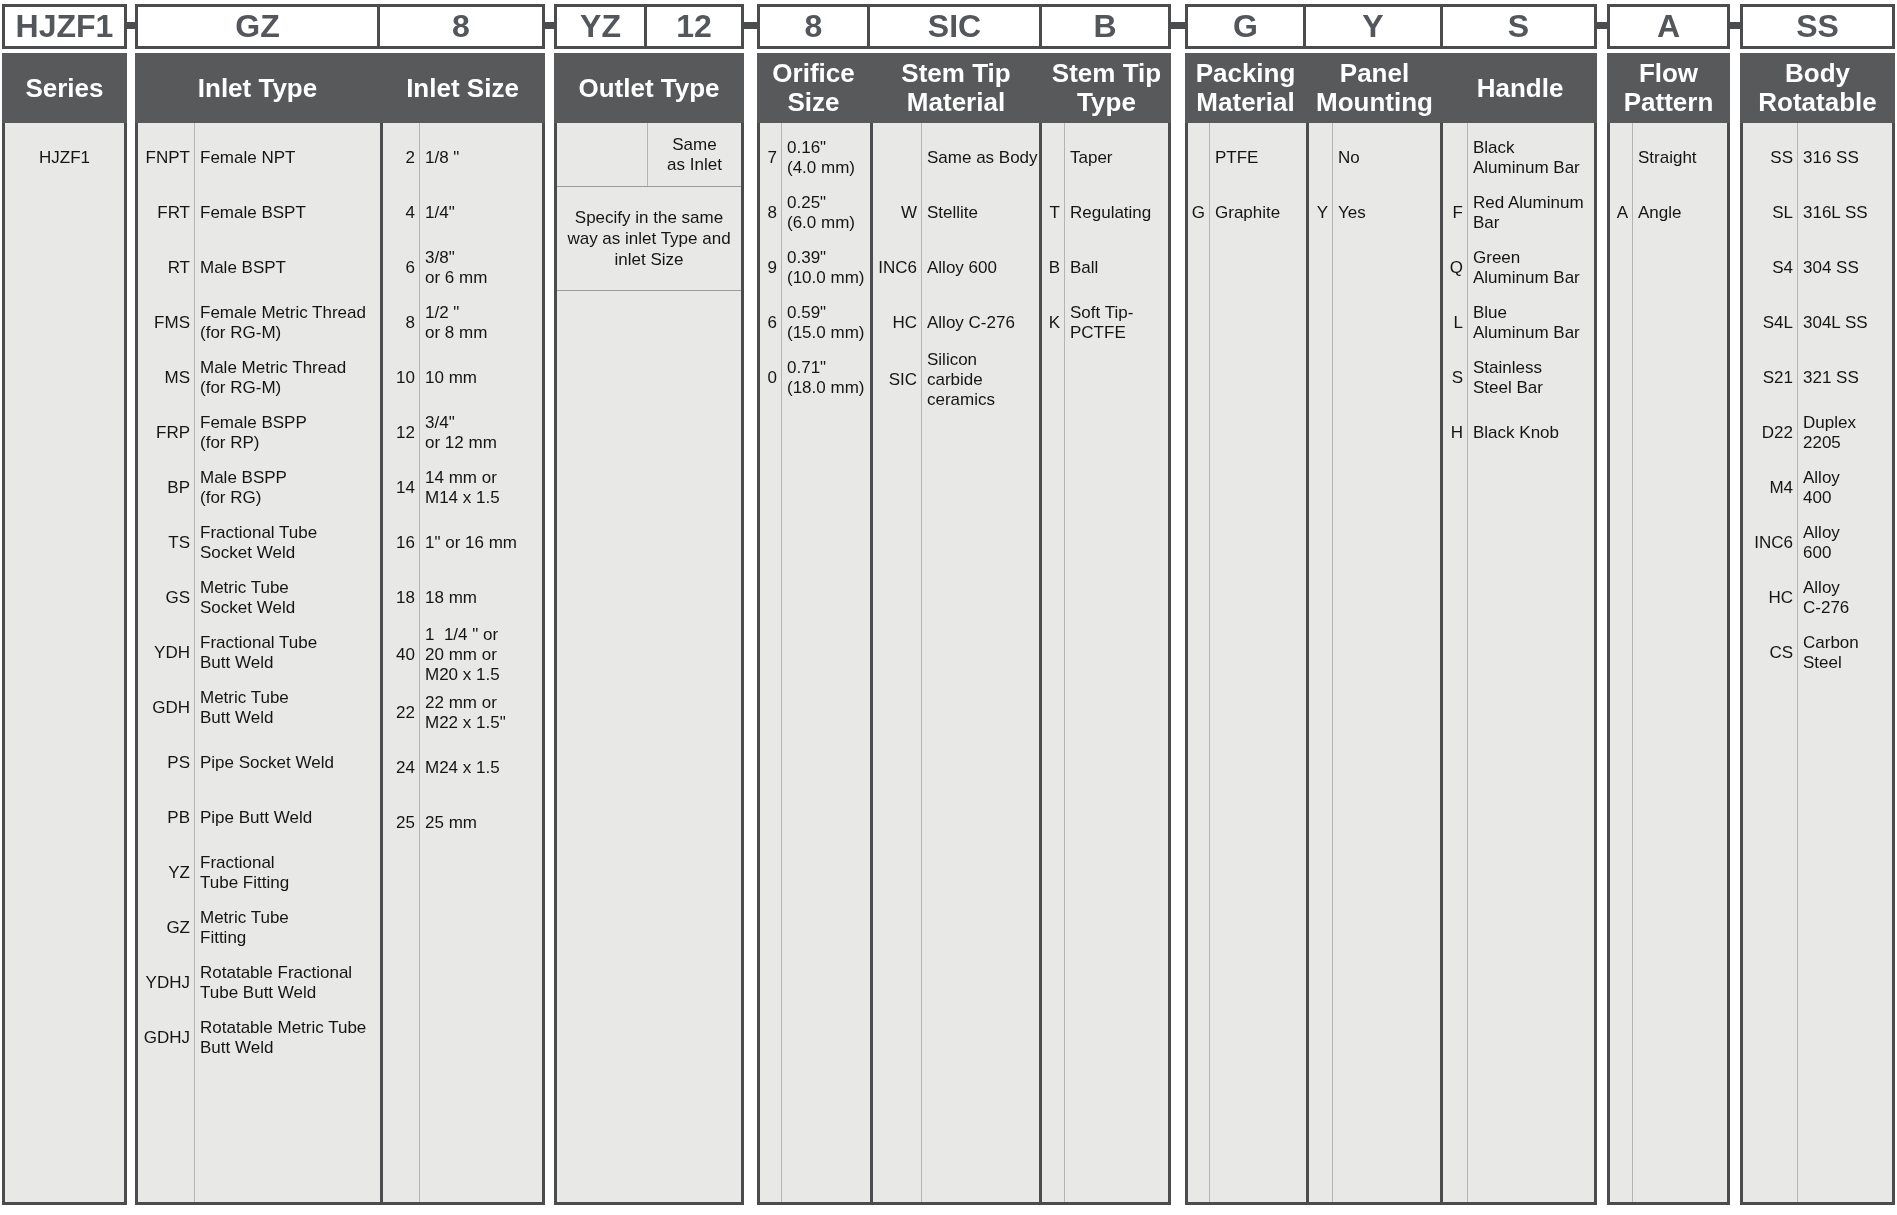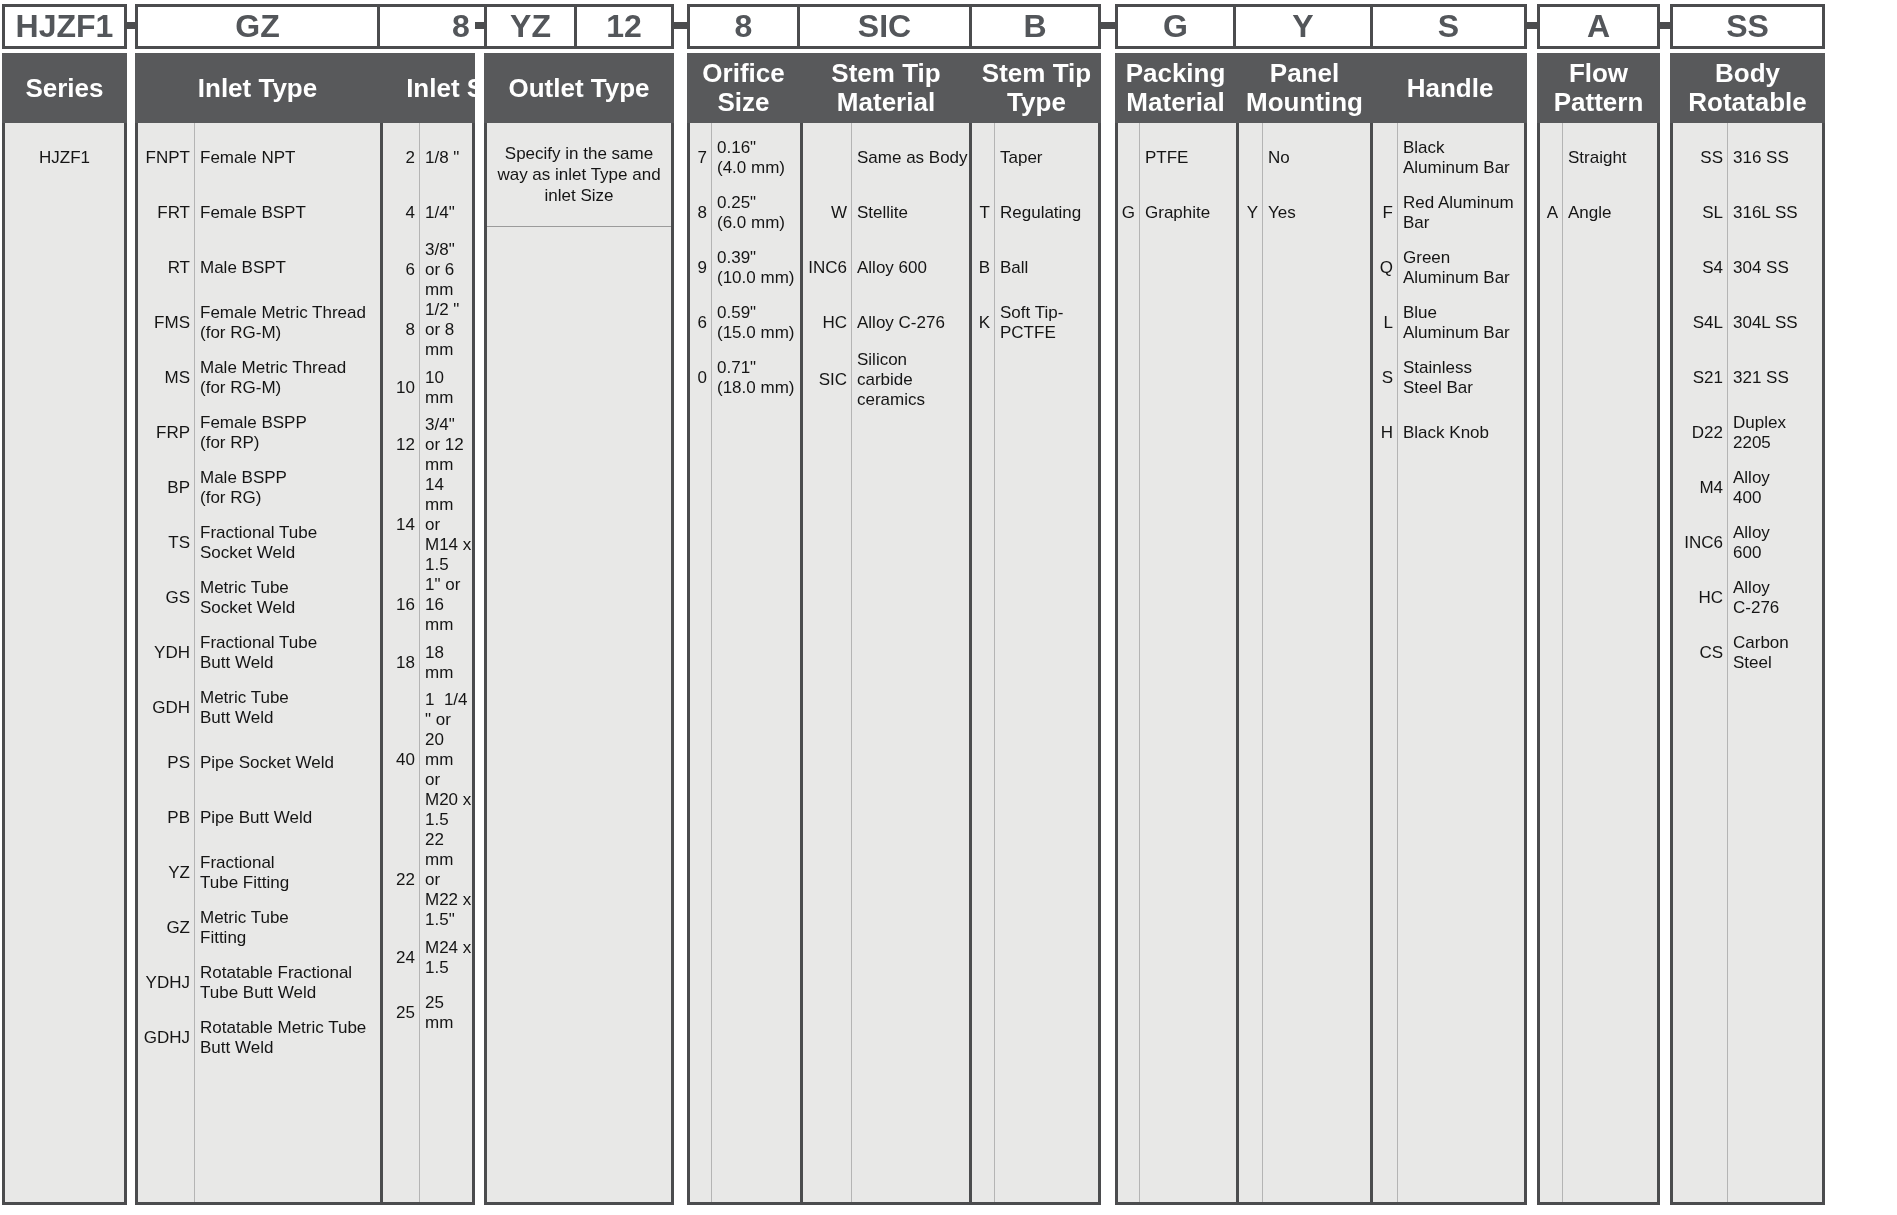--- a/index.html
+++ b/index.html
@@ -69,21 +69,21 @@
           <div class="row">
             <div class="cell full">HJZF1</div>
           </div>
         </div>
       </div>
     </div>
   </div>
 
   <div class="conn" style="width:8px;"></div>
 
-  <div class="group" style="width:340px;">
+  <div class="group" style="width:410px;">
     <div class="codes">
       <div class="codebox" style="width:245px;">GZ</div>
       <div class="codebox" style="width:168px;">8</div>
     </div>
     <div class="band">
       <div class="bandcell" style="width:245px;">Inlet Type</div>
       <div class="bandcell" style="width:165px;">Inlet Size</div>
     </div>
     <div class="gbody">
       <div class="bodycol with-div" style="width:242px;--codew:56px;">
@@ -243,20 +243,25 @@
   <div class="group" style="width:190px;">
     <div class="codes">
       <div class="codebox" style="width:93px;">YZ</div>
       <div class="codebox" style="width:100px;">12</div>
     </div>
     <div class="band">
       <div class="bandcell" style="width:190px;">Outlet Type</div>
     </div>
     <div class="gbody">
       <div class="bodycol flexcol">
+        <div class="outlet-row1">
+          <div class="left"></div>
+          <div class="right">Same
+as Inlet</div>
+        </div>
         <div class="outlet-row2">Specify in the same way as inlet Type and inlet Size</div>
       </div>
     </div>
   </div>
 
   <div class="conn" style="width:13px;"></div>
 
   <div class="group" style="width:414px;">
     <div class="codes">
       <div class="codebox" style="width:113px;">8</div>

